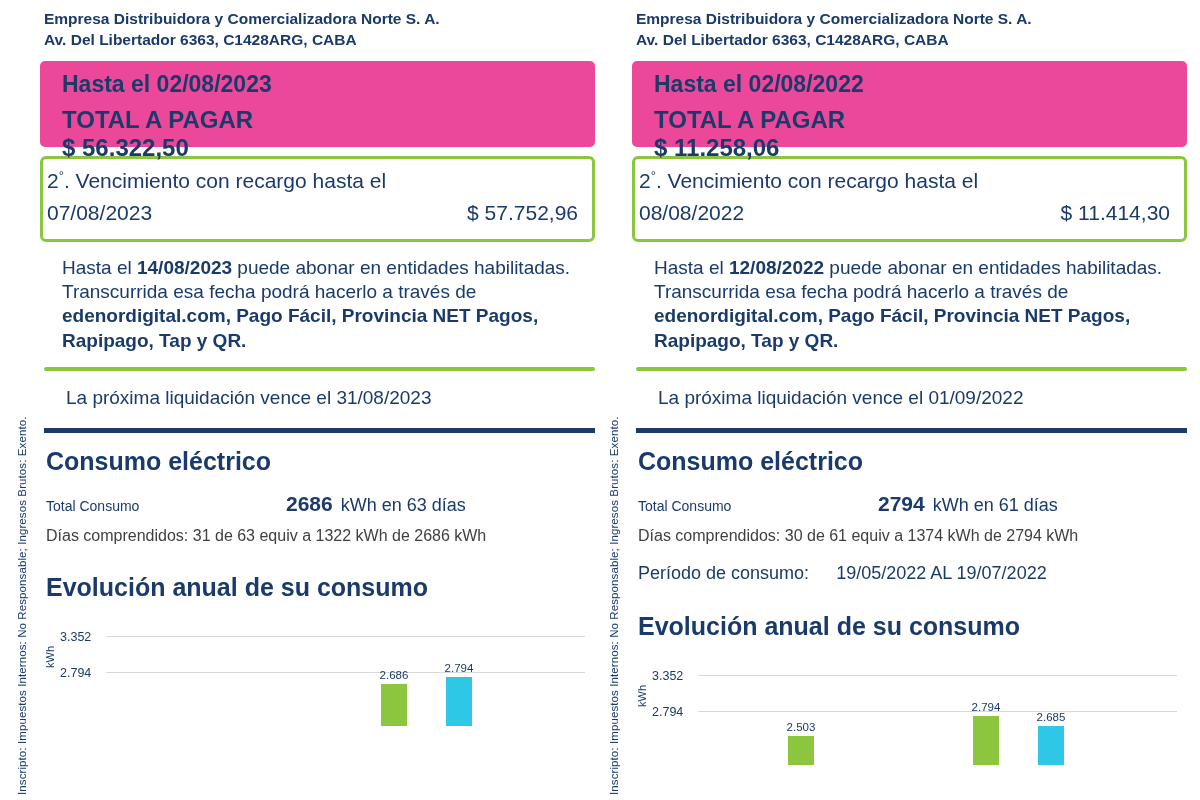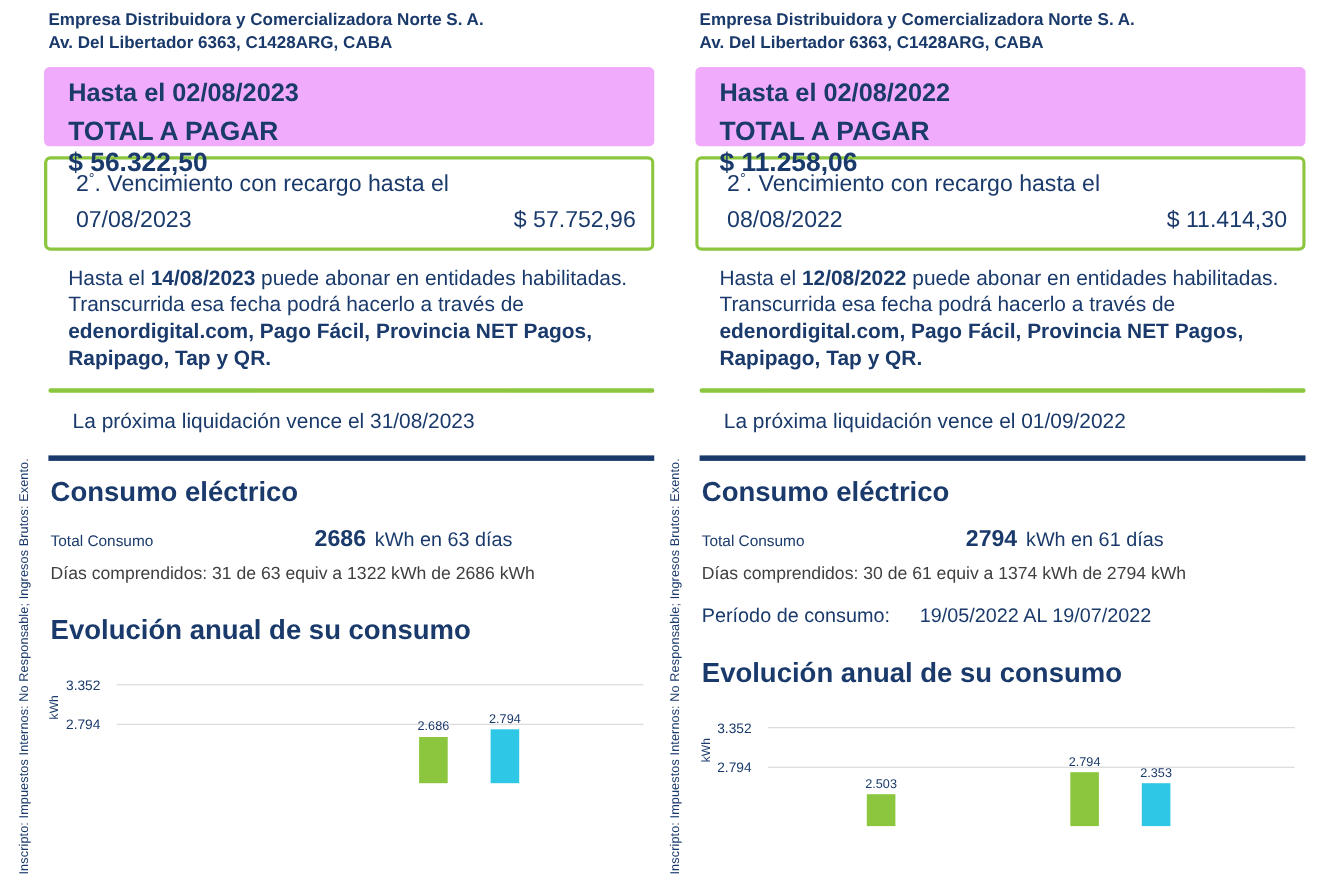--- a/index.html
+++ b/index.html
@@ -45,25 +45,25 @@
     color: #1a3a6b;
     font-size: 15.5px;
     font-weight: bold;
     line-height: 1.35;
     margin: 9px 0 0 4px;
   }
   .company .addr { font-weight: bold; }
 
   .green-box {
     margin-top: 10px;
-    background: #f0abfc;
+    background: #ec4899;
     border-radius: 5px;
     padding: 10px 16px 12px 22px;
     box-sizing: border-box;
-    height: 72px;
+    height: 86px;
   }
   .green-box .line1 {
     color: #1a3a6b;
     font-size: 23px;
     font-weight: bold;
     margin-bottom: 8px;
   }
   .green-box .line2 {
     display: flex;
     justify-content: space-between;
@@ -71,21 +71,21 @@
     color: #1a3a6b;
     font-size: 24px;
     font-weight: bold;
     flex-direction: column;
   }
 
   .outline-box {
     margin-top: 9px;
     border: 3px solid #8cc63f;
     border-radius: 6px;
-    padding: 9px 14px 10px 26px;
+    padding: 9px 14px 10px 4px;
     box-sizing: border-box;
     height: 86px;
   }
   .outline-box .l1 {
     color: #1a3a6b;
     font-size: 21px;
     margin-bottom: 8px;
   }
   .outline-box .l1 sup { font-size: 13px; }
   .outline-box .l2 {
@@ -348,21 +348,21 @@
       <div class="plot">
         <div class="bar" style="left:90px">
           <div class="blabel" style="bottom:32px">2.503</div>
           <div class="fill" style="height:29px;background:#8cc63f"></div>
         </div>
         <div class="bar" style="left:275px">
           <div class="blabel" style="bottom:52px">2.794</div>
           <div class="fill" style="height:49px;background:#8cc63f"></div>
         </div>
         <div class="bar" style="left:340px">
-          <div class="blabel" style="bottom:42px">2.353</div>
+          <div class="blabel" style="bottom:42px">2.685</div>
           <div class="fill" style="height:39px;background:#2ec8e6"></div>
         </div>
       </div>
     </div>
 
   </div>
 
 </div>
 
 </body></html>

